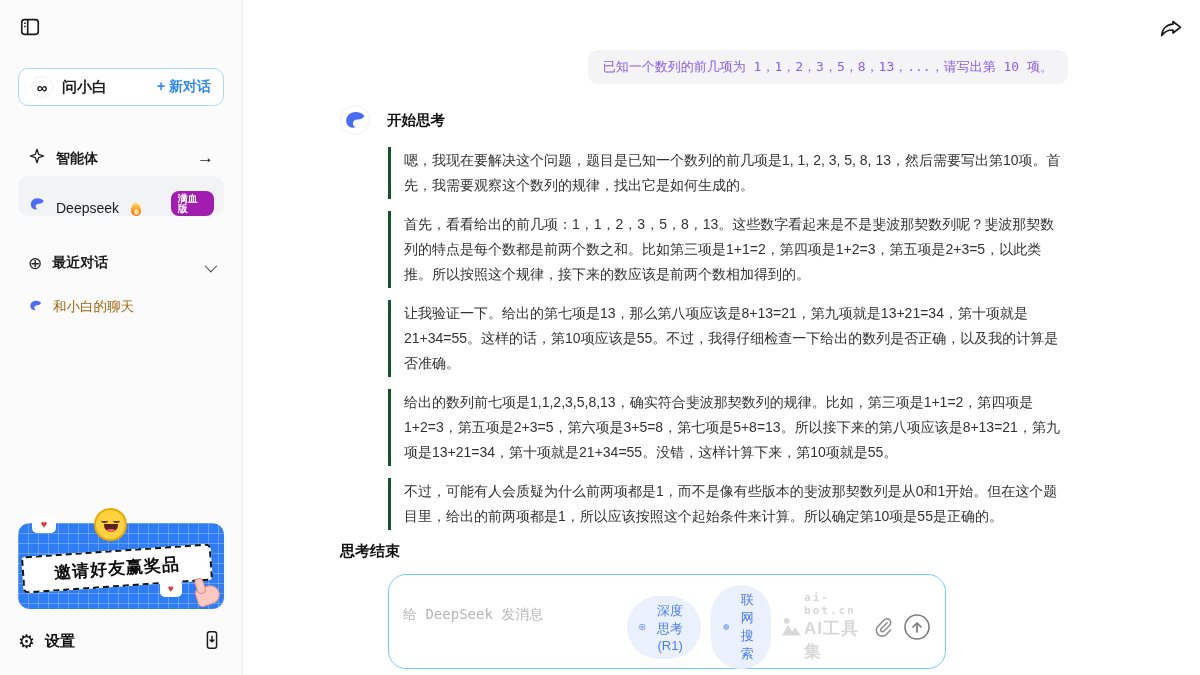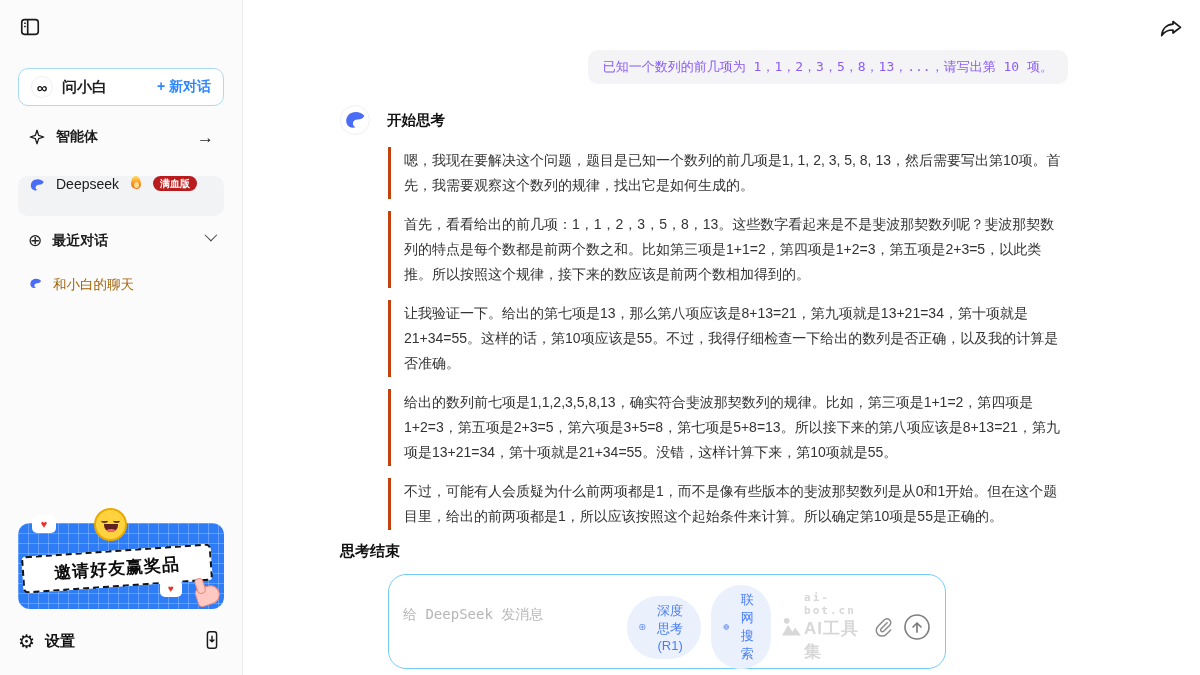--- a/index.html
+++ b/index.html
@@ -11,33 +11,33 @@
   .sidebar { width:243px; background:#fbfbfc; border-right:1px solid #ededed;
              display:flex; flex-direction:column; padding:16px 18px 14px; position:relative; }
   .toggle-btn { width:24px; height:24px; background:none; border:none; cursor:pointer; padding:0; }
   .brand { margin-top:28px; height:38px; border:1.5px solid #a9dbf6; background:#fff; border-radius:10px;
            display:flex; align-items:center; padding:0 12px; gap:9px; cursor:pointer; }
   .brand-logo { width:22px; height:22px; border-radius:50%; background:#fff; border:1px solid #f0f0f0;
                 display:flex; align-items:center; justify-content:center; font-weight:800; font-size:15px; color:#111; }
   .brand-name { font-weight:700; font-size:15px; }
   .new-chat { margin-left:auto; background:none; border:none; color:#2f88ff; font-weight:700; font-size:14px; cursor:pointer; }
 
-  .side-row { display:flex; align-items:flex-start; gap:10px; height:40px; padding:0 10px; border-radius:10px;
+  .side-row { display:flex; align-items:flex-end; gap:10px; height:40px; padding:0 10px; border-radius:10px;
               font-size:14px; font-weight:700; color:#1c1c1c; cursor:pointer; }
   .row-agents { margin-top:22px; }
   .row-deepseek { margin-top:8px; background:#f2f3f5; font-weight:500; }
   .row-recent { margin-top:16px; }
   .row-history { margin-top:4px; font-weight:400; color:#a16207; font-size:13.5px; }
   .ml-auto { margin-left:auto; }
   .arrow-glyph { font-size:17px; color:#222; font-weight:400; }
   .plus-circle { font-size:17px; color:#222; font-weight:400; line-height:1; }
   .chev { width:9px; height:9px; border-right:1.8px solid #444; border-bottom:1.8px solid #444;
           transform:rotate(45deg) translateY(-2px); margin-left:auto; }
-  .badge { background:#b91c1c; color:#fff; font-size:10px; font-weight:700; border-radius:8px;
-           padding:2.5px 7px; line-height:1; }
+  .badge { background:#a21caf; color:#fff; font-size:10px; font-weight:700; border-radius:8px;
+           padding:2.5px 7px; line-height:1;margin-left:18px; }
   .flame { width:10px; height:13px; background:linear-gradient(180deg,#ffd34d 10%,#ff8a1e 60%,#f96d16);
            border-radius:50% 50% 46% 54%/62% 66% 34% 38%; position:relative; margin:0 2px; }
   .flame::after { content:""; position:absolute; left:2.5px; bottom:1px; width:5px; height:6px;
                   background:#ffe08a; border-radius:50% 50% 45% 55%/60% 60% 40% 40%; }
 
   
   .promo { margin-top:auto; margin-bottom:12px; position:relative; height:86px; border-radius:12px;
            background-color:#2e7df6; cursor:pointer;
            background-image:linear-gradient(rgba(255,255,255,.25) 1px,transparent 1px),
                             linear-gradient(90deg,rgba(255,255,255,.25) 1px,transparent 1px);
@@ -77,21 +77,21 @@
   .content { width:728px; margin-left:97px; padding-top:50px; }
   .user-row { display:flex; justify-content:flex-end; }
   .user-bubble { background:#f4f4f6; border-radius:10px; padding:8px 15px;
                  font-family:"DejaVu Sans Mono",monospace; font-size:13px; color:#8b5cf6; }
   .ai-header { display:flex; align-items:center; gap:17px; margin-top:21px; }
   .avatar { width:30px; height:30px; border-radius:50%; background:#fff; border:1px solid #f0f0f0;
             display:flex; align-items:center; justify-content:center; flex:0 0 auto; }
   .think-title { font-size:14.5px; font-weight:700; color:#111; }
   .indent { margin-left:48px; }
   .think { margin-top:12px; }
-  .think p { border-left:3px solid #c2410c; padding:1px 2px 1px 13px; margin-bottom:12px;
+  .think p { border-left:3px solid #14532d; padding:1px 2px 1px 13px; margin-bottom:12px;
              font-size:14px; line-height:25px; color:#333; }
   .think-end { font-size:15px; font-weight:700; color:#111; margin:10px 0 13px; }
 
   .composer { width:558px; height:95px; border:1.6px solid #74ccf6; border-radius:18px;
               padding:10px 14px 12px; display:flex; flex-direction:row; background:#fff;align-items:center; }
   .composer textarea { border:none; outline:none; resize:none; width:100%; height:30px;
                        font-family:"DejaVu Sans Mono",monospace; font-size:14px; color:#333; background:transparent; }
   .composer textarea::placeholder { color:#b6b6b6; }
   .composer-bottom { margin-top:auto; display:flex; align-items:center; gap:10px; }
   .pill { display:flex; align-items:center; gap:6px; background:#eaf1fd; color:#4a7dfc;

